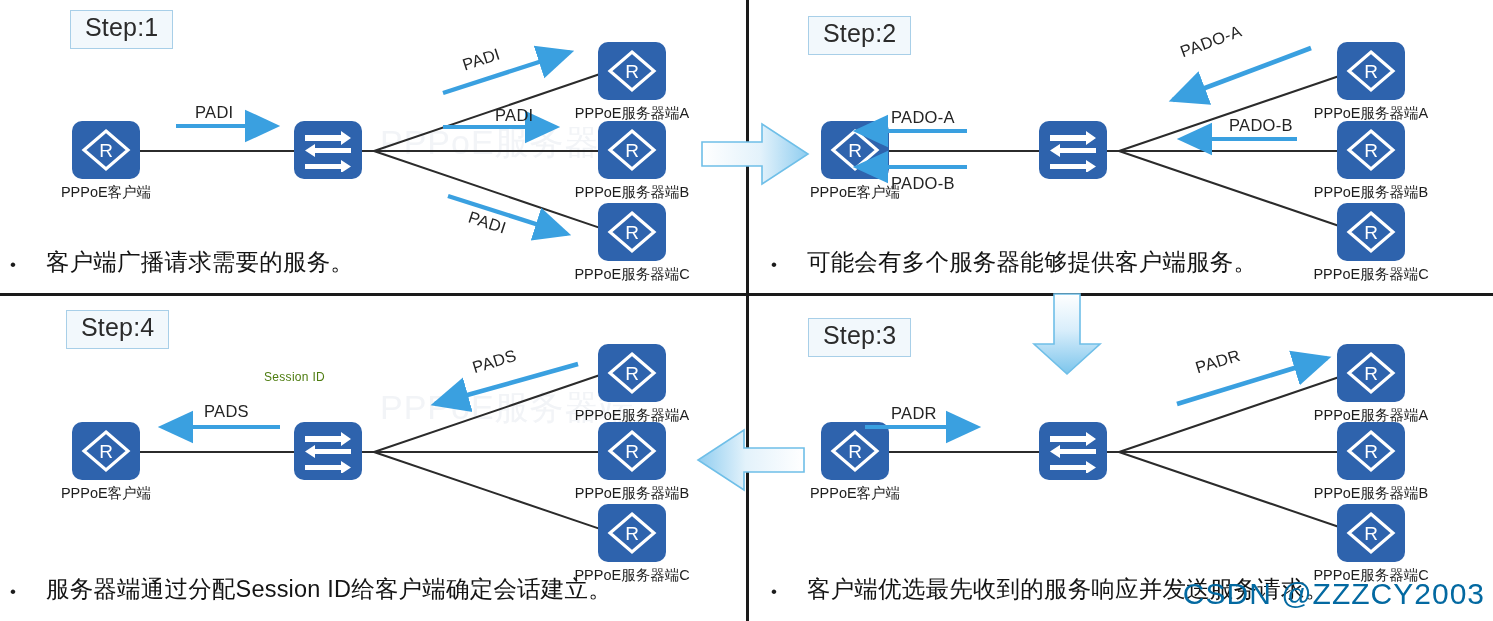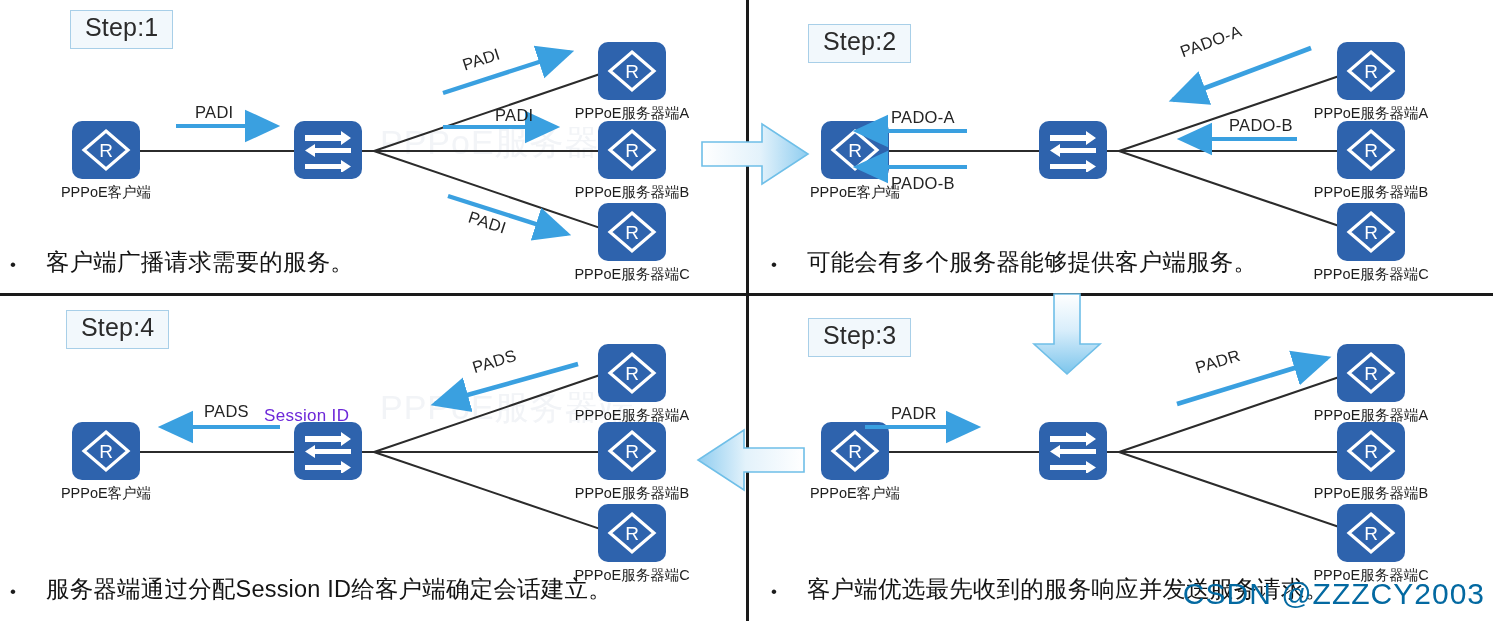--- a/index.html
+++ b/index.html
@@ -34,21 +34,21 @@
   .switch{width:68px;height:58px;}
 
   
   .wire{position:absolute;background:#2b2b2b;transform-origin:0 50%;height:1.6px;}
 
   
   .ovl{position:absolute;left:0;top:0;pointer-events:none;}
 
   
   .plabel{position:absolute;font-size:16.5px;color:#242424;white-space:nowrap;letter-spacing:.3px;}
-  .plabel.sess{color:#6d28d9;font-size:17px;margin-top:36px;}
+  .plabel.sess{color:#4d7c0f;font-size:12px;}
 
   
   .caption{position:absolute;display:flex;align-items:baseline;white-space:nowrap;}
   .caption .dot{font-size:17px;color:#1c1c1c;line-height:1;margin-right:30px;}
   .caption .ctext{font-size:23.5px;color:#141414;letter-spacing:.2px;}
 
   
   .bigarrow{position:absolute;}
 
   
@@ -141,21 +141,21 @@
     <div class="plabel" style="left:468px;top:213px;transform:rotate(18deg);">PADI</div>
 
     <div class="caption" style="left:10px;top:246px;">
       <span class="dot">•</span>
       <span class="ctext">客户端广播请求需要的服务。</span>
     </div>
   </div>
 
   <div class="panel" id="panel-step2">
 
-    <div class="step-badge" style="left:59px;top:24px;">Step:2</div>
+    <div class="step-badge" style="left:59px;top:16px;">Step:2</div>
 
     <div class="wire" style="left:140px;top:150px;width:230px;"></div>
     <div class="wire" style="left:370px;top:150px;width:252px;transform:rotate(-18.8deg);"></div>
     <div class="wire" style="left:370px;top:150px;width:228px;"></div>
     <div class="wire" style="left:370px;top:150px;width:252px;transform:rotate(18.8deg);"></div>
 
     <div class="dev router" style="left:72px;top:121px;">
       <div class="dev-box">
         <svg width="52" height="46" viewBox="0 0 52 46" aria-hidden="true">
           <polygon points="26,4 48,23 26,42 4,23" fill="none" stroke="#ffffff" stroke-width="3.2"></polygon>

